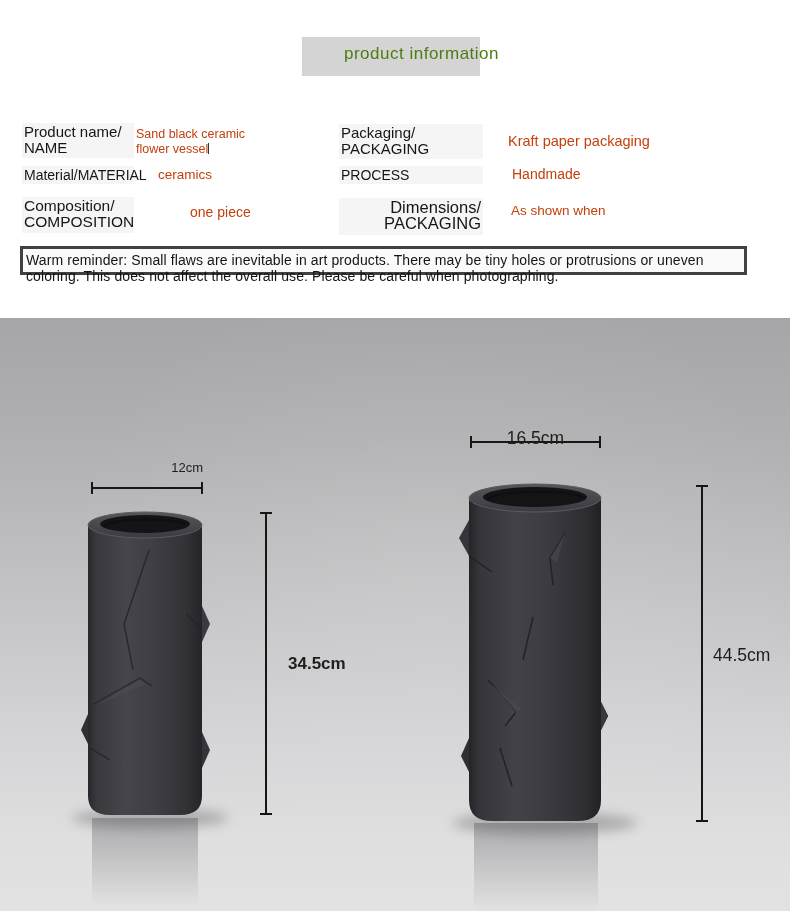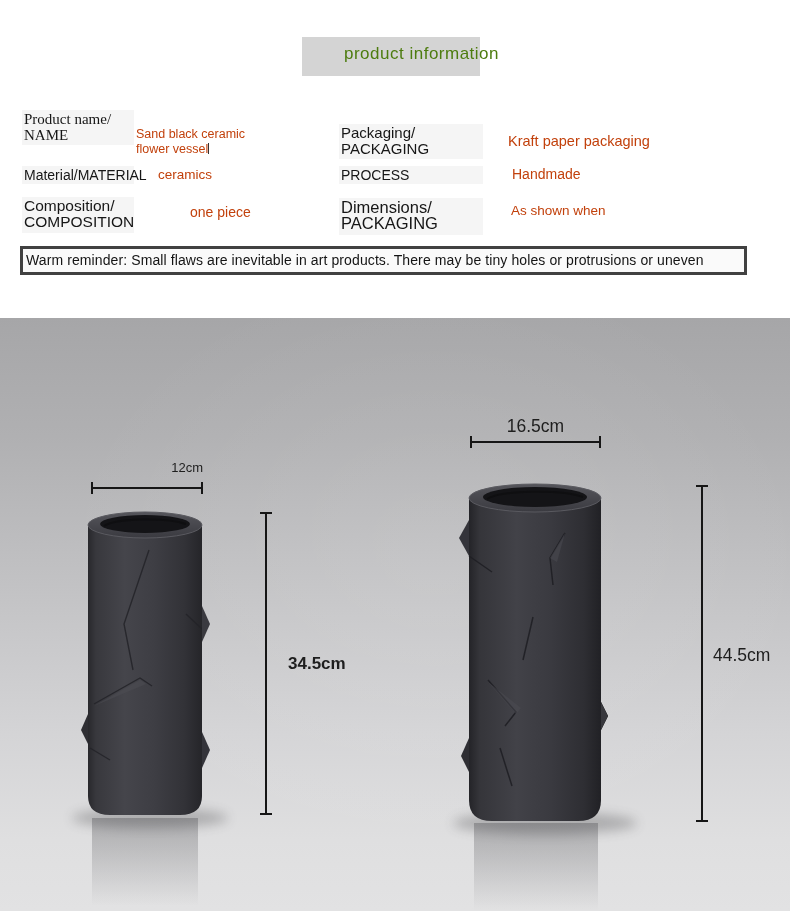--- a/index.html
+++ b/index.html
@@ -12,26 +12,26 @@
   .title-text { position:absolute; left:344px; top:44px; font-size:17px; letter-spacing:.5px; color:#4d7c0f; white-space:nowrap; }
 
   
   .lbl { position:absolute; background:#f5f5f5; color:#161616; line-height:16px; padding:1px 2px; }
   .lbl span { display:block; white-space:nowrap; }
   .val { position:absolute; color:#c2410c; white-space:nowrap; }
 
   .lblL { left:22px; width:112px; }
   .lblR { left:339px; width:144px; }
 
-  #lbl-l1 { top:110px; height:35px; font-size:15px;font-family:Liberation Serif, serif; }
+  #lbl-l1 { top:123px; height:35px; font-size:15px; }
   #lbl-l2 { top:166px; height:18px; font-size:14px; }
   #lbl-l3 { top:197px; height:36px; font-size:15.5px; }
   #lbl-r1 { top:124px; height:35px; font-size:15px; }
   #lbl-r2 { top:166px; height:18px; font-size:14px; }
-  #lbl-r3 { top:198px; height:37px; font-size:16.5px; }
+  #lbl-r3 { top:198px; height:37px; font-size:16.5px;text-align:right; }
 
   #val-l1 { left:136px; top:127px; width:130px; font-size:12.5px; line-height:15px; white-space:normal; }
   #val-l2 { left:158px; top:167px; font-size:13.5px; }
   #val-l3 { left:190px; top:204px; font-size:14px; }
   #val-r1 { left:508px; top:133px; font-size:14.5px; }
   #val-r2 { left:512px; top:166px; font-size:14px; }
   #val-r3 { left:511px; top:203px; font-size:13.5px; }
 
   .cursor-bar { display:inline-block; width:1px; height:11px; background:#333; vertical-align:-1px; }
 
@@ -60,21 +60,21 @@
   .dim-v .t-top    { top:0;    left:-5px; width:12px; height:2px; }
   .dim-v .t-bottom { bottom:0; left:-5px; width:12px; height:2px; }
 
   .dim-label { position:absolute; color:#1e1e1e; white-space:nowrap; }
 
   #dimw-s-line { left:91px;  top:487px; width:112px; }
   #dimw-s-label{ left:91px;  top:460px; width:112px; text-align:right; font-size:13px; }
   #dimh-s-line { left:265px; top:512px; height:303px; }
   #dimh-s-label{ left:288px; top:654px; font-size:17px;font-weight:bold; }
   #dimw-l-line { left:470px; top:441px; width:131px; }
-  #dimw-l-label{ left:470px; top:416px; width:131px; text-align:center; font-size:17.5px; }
+  #dimw-l-label{ left:470px; top:428px; width:131px; text-align:center; font-size:17.5px; }
   #dimh-l-line { left:701px; top:485px; height:337px; }
   #dimh-l-label{ left:713px; top:645px; font-size:17.5px; }
 </style>
 </head>
 <body>
 
 <div id="page">
 
   <div class="title-box"></div>
   <div class="title-text">product information</div>
@@ -108,20 +108,21 @@
   <div class="val" id="val-r2">Handmade</div>
 
   <div class="lbl lblR" id="lbl-r3">
     <span>Dimensions/</span>
     <span>PACKAGING</span>
   </div>
   <div class="val" id="val-r3">As shown when</div>
 
   <div class="reminder">
     <div class="reminder-line" id="rem1">Warm reminder: Small flaws are inevitable in art products. There may be tiny holes or protrusions or uneven</div>
+    <div class="reminder-line" id="rem2">coloring. This does not affect the overall use. Please be careful when photographing.</div>
   </div>
 
   <div class="photo">
     <div class="photo-glow"></div>
     <svg width="790" height="593" viewBox="0 0 790 593">
       <defs>
         <linearGradient id="vgL" x1="0" y1="0" x2="1" y2="0">
           <stop offset="0" stop-color="#28282c"></stop>
             <stop offset="0.07" stop-color="#38383d"></stop>
           <stop offset="0.32" stop-color="#45454b"></stop>

